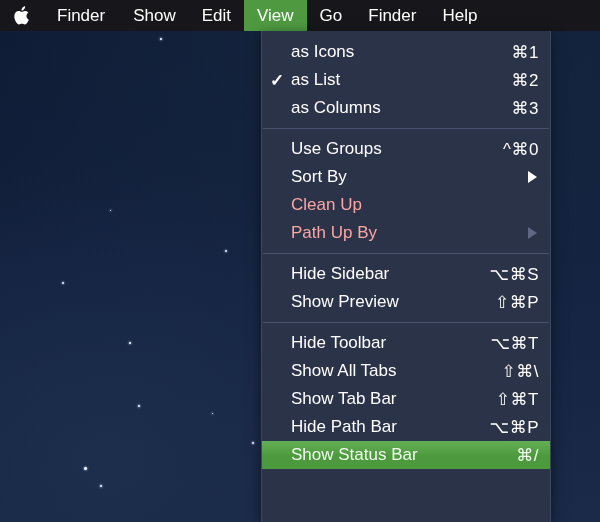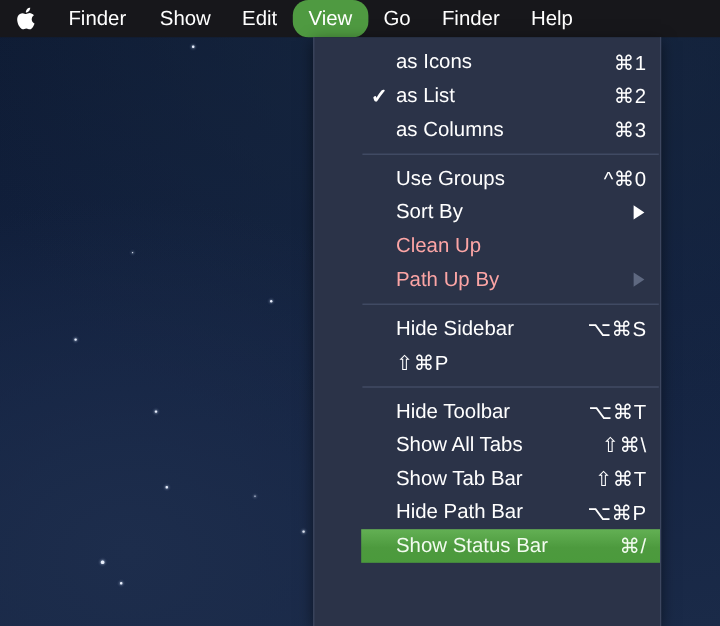--- a/index.html
+++ b/index.html
@@ -58,39 +58,37 @@
     padding: 0 13px;
     color: #ffffff;
     font-size: 17px;
     line-height: 1;
     white-space: nowrap;
   }
   .mb-item.bold { font-weight: normal; padding-left: 13px; padding-right: 15px; }
   .mb-item.active {
     background: #4f9a41;
     color: #ffffff;
-    border-radius: 13px;
   }
 
   
   #menu-panel {
     position: absolute;
     left: 261px;
     top: 31px;
     width: 290px;
     height: 491px;
     background: #2b3348;
     border-left: 1px solid #3d4760;
     border-right: 1px solid #3d4760;
     box-sizing: border-box;
     box-shadow: 0 3px 12px rgba(0,0,0,0.5);
     z-index: 30;
     padding-top: 7px;
     overflow: hidden;
-    padding-left: 39px;
   }
   .menu-item {
     position: relative;
     height: 28px;
     display: flex;
     align-items: center;
     padding: 0 11px 0 29px;
     box-sizing: border-box;
     color: #ffffff;
     font-size: 17px;
@@ -207,20 +205,21 @@
       <div class="menu-item disabled">
         <span class="label">Path Up By</span>
         <span class="arrow"></span>
       </div>
       <div class="separator"></div>
       <div class="menu-item">
         <span class="label">Hide Sidebar</span>
         <span class="shortcut">⌥⌘S</span>
       </div>
       <div class="menu-item">
+        <span class="label">Show Preview</span>
         <span class="shortcut">⇧⌘P</span>
       </div>
       <div class="separator"></div>
       <div class="menu-item">
         <span class="label">Hide Toolbar</span>
         <span class="shortcut">⌥⌘T</span>
       </div>
       <div class="menu-item">
         <span class="label">Show All Tabs</span>
         <span class="shortcut">⇧⌘\</span>

